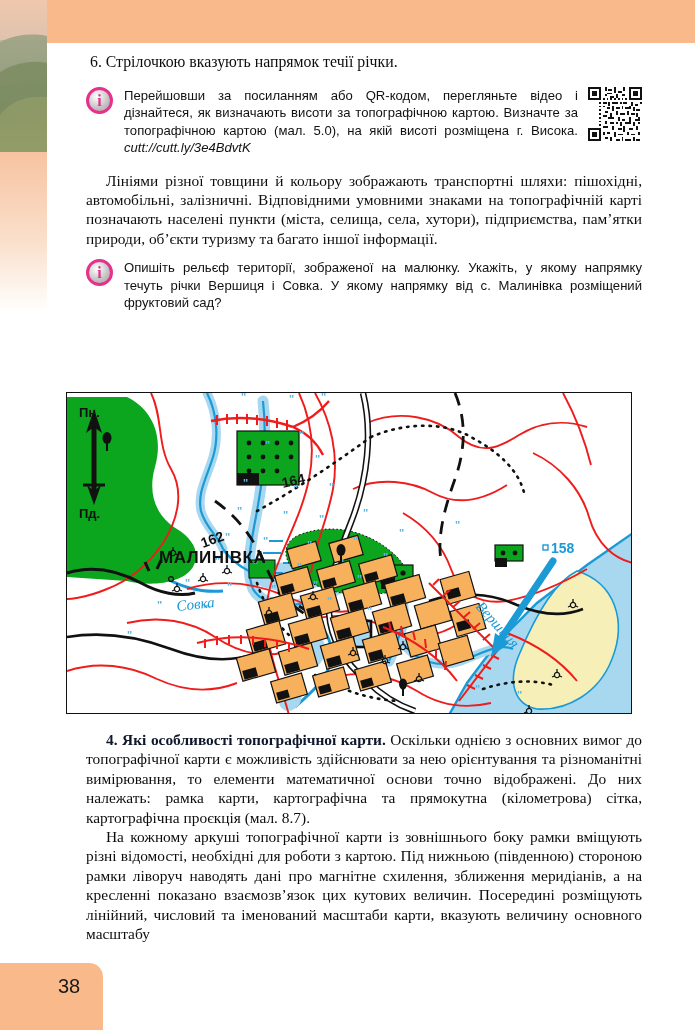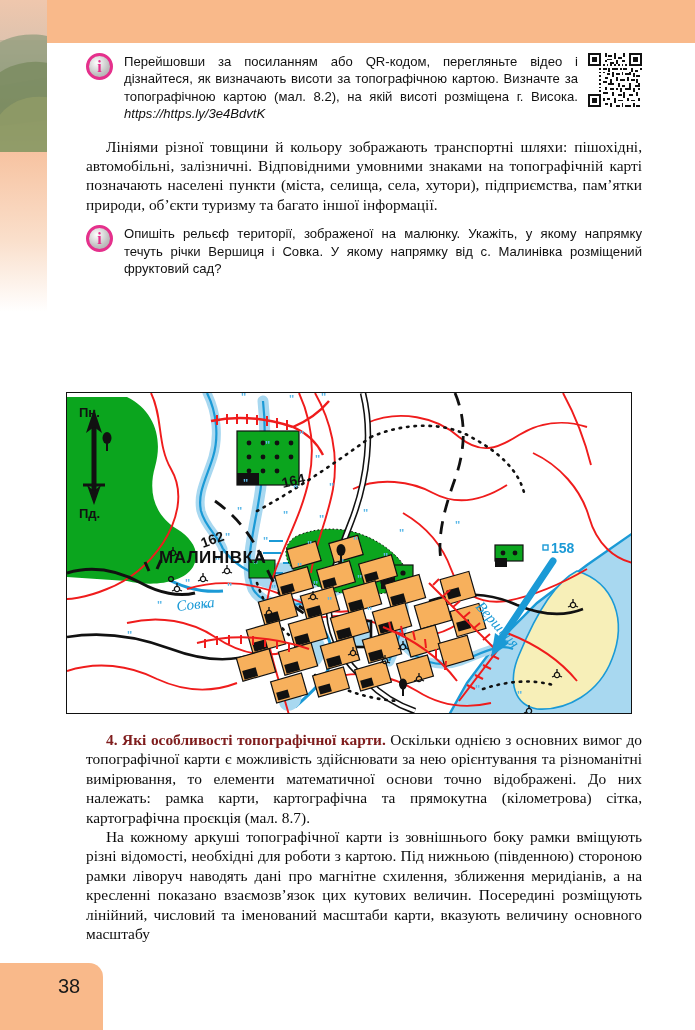--- a/index.html
+++ b/index.html
@@ -88,21 +88,21 @@
     font-size:13.1px;line-height:17.4px;
     text-align:justify;color:#111;
     margin-left:11px;padding-top:1px;
   }
   .callout-text .url{ font-style:italic; }
   .qr{
     flex:0 0 auto;width:54px;height:54px;margin-left:10px;margin-top:1px;
   }
   
   .sec-head{
-    color:#7f1d1d;font-weight:bold;
+    color:#0f172a;font-weight:bold;
   }
   
   .map-wrap{
     position:absolute;left:66px;top:392px;width:566px;height:322px;
     border:1.4px solid #111;box-sizing:border-box;background:#fff;
     overflow:hidden;
   }
   .map-wrap svg{display:block;}
   .lbl{font-family:"Liberation Sans", sans-serif;font-weight:bold;}
 </style>
@@ -117,25 +117,26 @@
   <div class="ridge2"></div>
   <div class="ridge3"></div>
 </div>
 <div class="left-fade"></div>
 
 <div class="footer-band"></div>
 <div class="page-number">38</div>
 
 <div class="content">
 
+  <p class="numbered">6. Стрілочкою вказують напрямок течії річки.</p>
 
   <div class="callout">
     <div class="info-icon">i</div>
     <div class="callout-text">
-      <span>Перейшовши за посиланням або QR-кодом, перегляньте відео і дізнайтеся, як визначають висоти за топографічною картою. Визначте за топографічною картою (мал. 8.2), на якій висоті розміщена г. Висока. </span><span class="url">https://https.ly/3e4BdvtK</span>
+      <span>Перейшовши за посиланням або QR-кодом, перегляньте відео і дізнайтеся, як визначають висоти за топографічною картою. Визначте за топографічною картою (мал. 5.0), на якій висоті розміщена г. Висока. </span><span class="url">cutt://cutt.ly/3e4BdvtK</span>
     </div>
     <div class="qr">
       <svg viewBox="0 0 29 29" width="54" height="54" shape-rendering="crispEdges">
         <rect width="29" height="29" fill="#fff"></rect>
         <g fill="#111">
 
           <rect x="0" y="0" width="7" height="1"></rect>
             <rect x="0" y="6" width="7" height="1"></rect>
           <rect x="0" y="0" width="1" height="7"></rect>
             <rect x="6" y="0" width="1" height="7"></rect>

